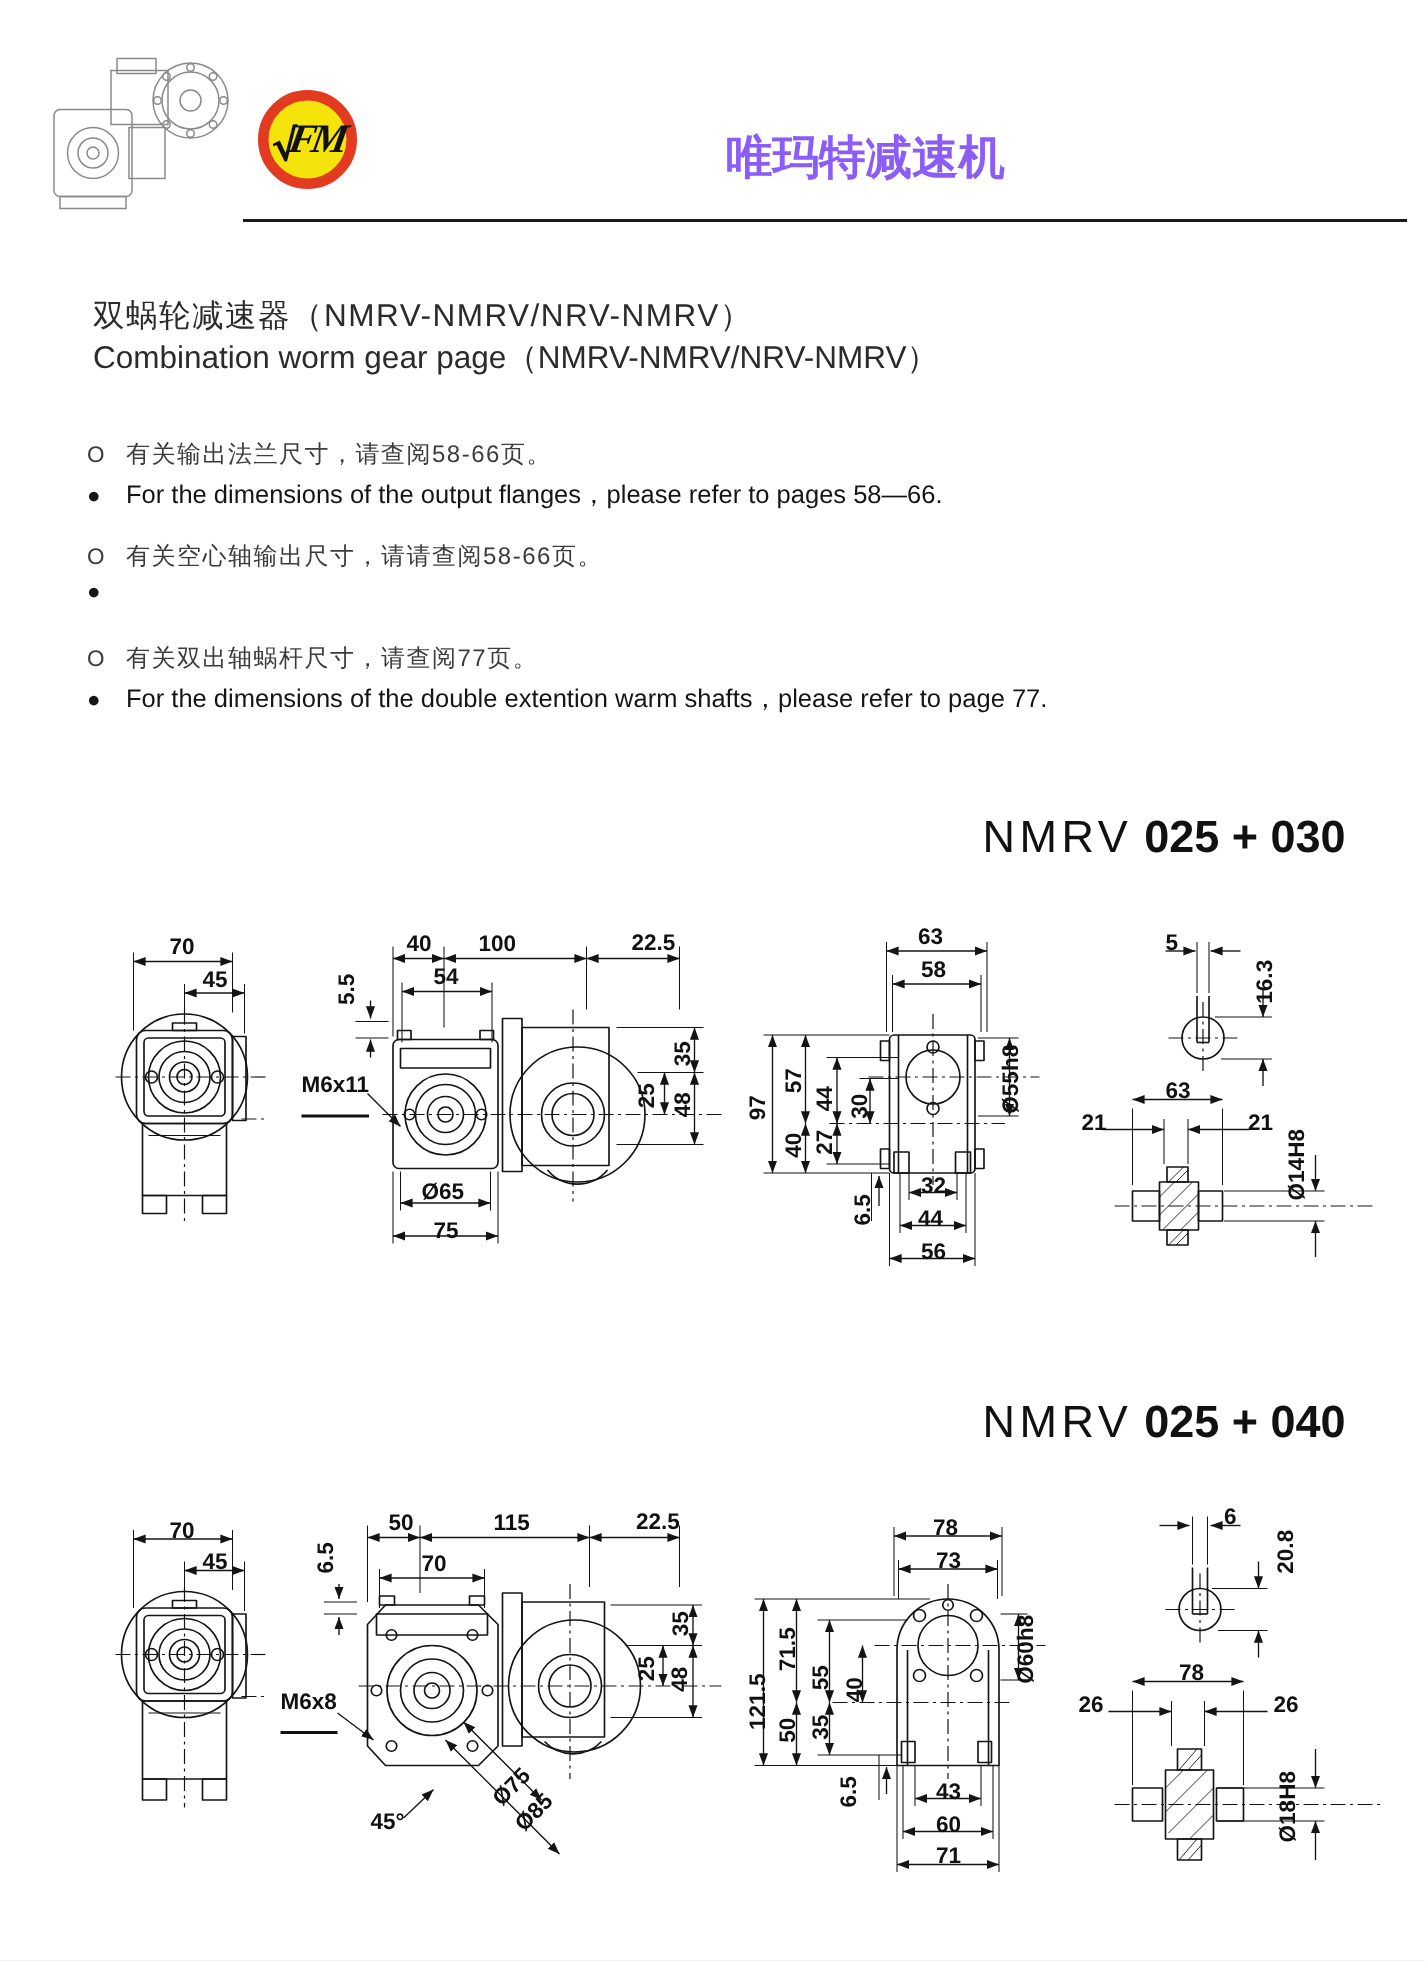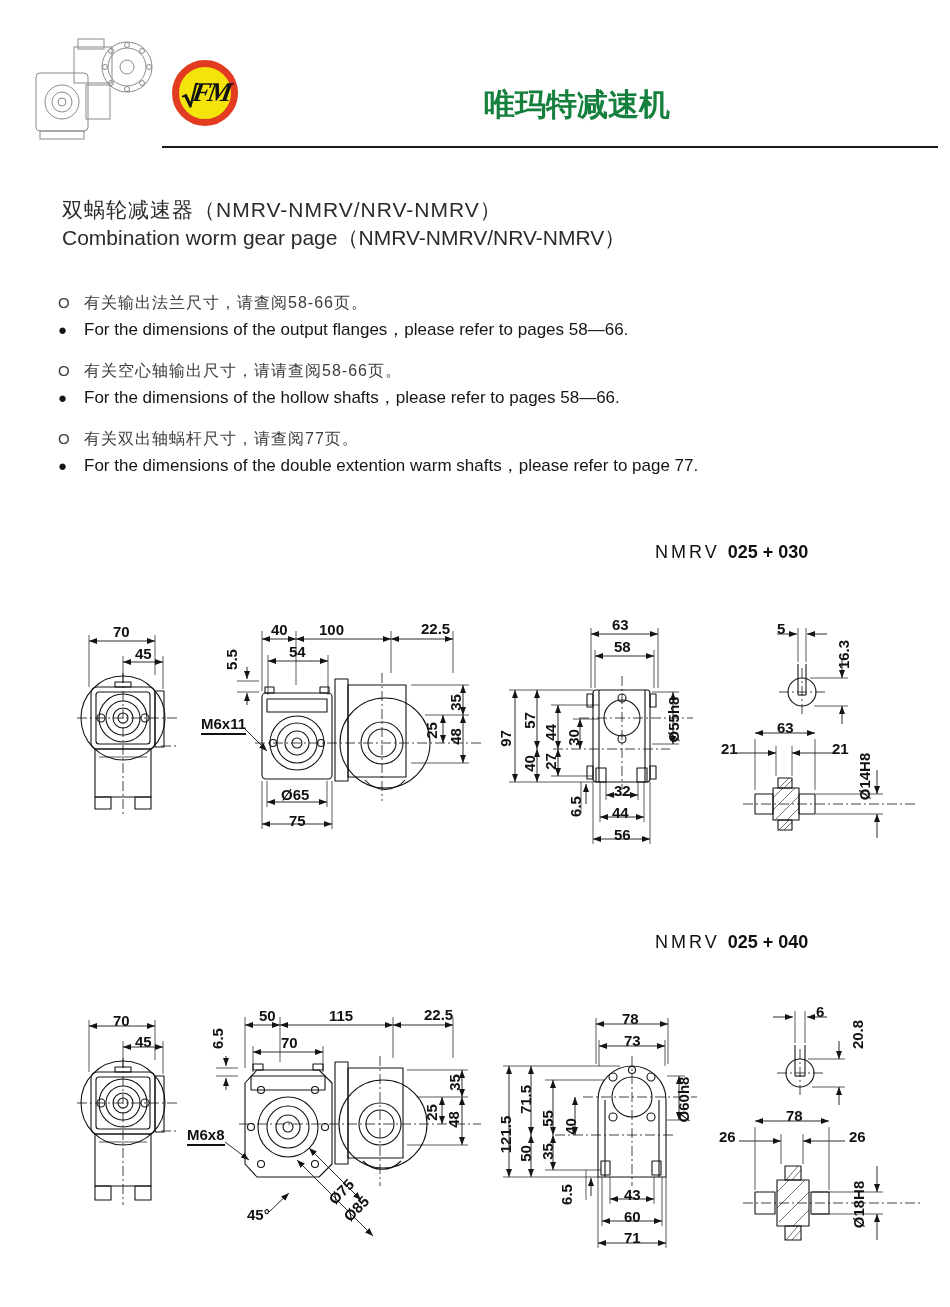--- a/index.html
+++ b/index.html
@@ -8,43 +8,43 @@
   .abs{position:absolute;}
   
   .logo-badge{position:absolute;left:172px;top:60px;width:66px;height:66px;box-sizing:border-box;
               background:#f4e40c;border:7px solid #e23b20;border-radius:50%;}
   .logo-fm{position:absolute;left:14px;top:10px;font:italic 900 27px "Liberation Serif",serif;
            letter-spacing:-3px;color:#111;transform:skewX(-10deg);}
   .logo-check{position:absolute;left:2px;top:14px;font:700 28px "DejaVu Sans",sans-serif;color:#111;
               transform:rotate(-6deg);}
   .brand-en{position:absolute;left:248px;top:62px;font:italic 700 47px "Liberation Serif",serif;
             color:#28993c;letter-spacing:2px;}
-  .brand-cn{position:absolute;left:484px;top:84px;font:700 31px "DejaVu Serif",serif;color:#15803d;}
+  .brand-cn{position:absolute;left:484px;top:84px;font:700 31px "DejaVu Serif",serif;color:#8b5cf6;}
   .header-rule{position:absolute;left:162px;top:146px;width:776px;height:2px;background:#1a1a1a;}
   
   .title-cn{position:absolute;left:62px;top:196px;font-size:21px;letter-spacing:1px;color:#2b2b2b;}
   .title-en{position:absolute;left:62px;top:224px;font-size:21px;color:#2b2b2b;}
   
   .notes{position:absolute;left:58px;top:293px;}
   .note-line{display:flex;align-items:baseline;white-space:nowrap;}
   .note-cn{font-size:16px;letter-spacing:1px;color:#3c3c3c;height:25px;}
   .note-en{font-size:17px;color:#151515;height:25px;}
   .note-gap{height:18px;}
   .mk{display:inline-block;width:26px;font-size:15px;}
   
-  .sec-title{position:absolute;font-size:18px;white-space:nowrap;color:#111;}
+  .sec-title{position:absolute;font-size:30px;white-space:nowrap;color:#111;}
   .sec-prefix{letter-spacing:3px;font-weight:400;}
   .sec-combo{font-weight:700;margin-left:8px;}
   
   .fig{position:absolute;}
   .fig svg{position:absolute;left:0;top:0;overflow:visible;}
   .dim{position:absolute;font:700 15px "Liberation Sans",sans-serif;color:#111;white-space:nowrap;}
   .rot{transform:rotate(-90deg);transform-origin:center;}
   .rot45{transform:rotate(-45deg);transform-origin:center;}
-  .thread{border-bottom:2px solid #111;padding-bottom:1px;}
+  .thread{border-bottom:2px solid #111;padding-bottom:11px;}
   
   .s{fill:none;stroke:#141414;stroke-width:1.1;stroke-linejoin:round;}
   .w{fill:none;stroke:#141414;stroke-width:0.7;}
   .d{fill:none;stroke:#141414;stroke-width:0.9;}
   .c{fill:none;stroke:#141414;stroke-width:0.8;stroke-dasharray:10 3 2 3;}
   .h{fill:none;stroke:#141414;stroke-width:0.6;}
   .g{fill:none;stroke:#8a8a8a;stroke-width:1;}
 </style>
 </head>
 <body>
@@ -102,21 +102,20 @@
       <span class="mk">●</span>
       <span>For the dimensions of the output flanges，please refer to pages 58—66.</span>
     </div>
     <div class="note-gap"></div>
     <div class="note-line note-cn">
       <span class="mk">O</span>
       <span>有关空心轴输出尺寸，请请查阅58-66页。</span>
     </div>
     <div class="note-line note-en">
       <span class="mk">●</span>
-      <span>For the dimensions of the hollow shafts，please refer to pages 58—66.</span>
     </div>
     <div class="note-gap"></div>
     <div class="note-line note-cn">
       <span class="mk">O</span>
       <span>有关双出轴蜗杆尺寸，请查阅77页。</span>
     </div>
     <div class="note-line note-en">
       <span class="mk">●</span>
       <span>For the dimensions of the double extention warm shafts，please refer to page 77.</span>
     </div>

